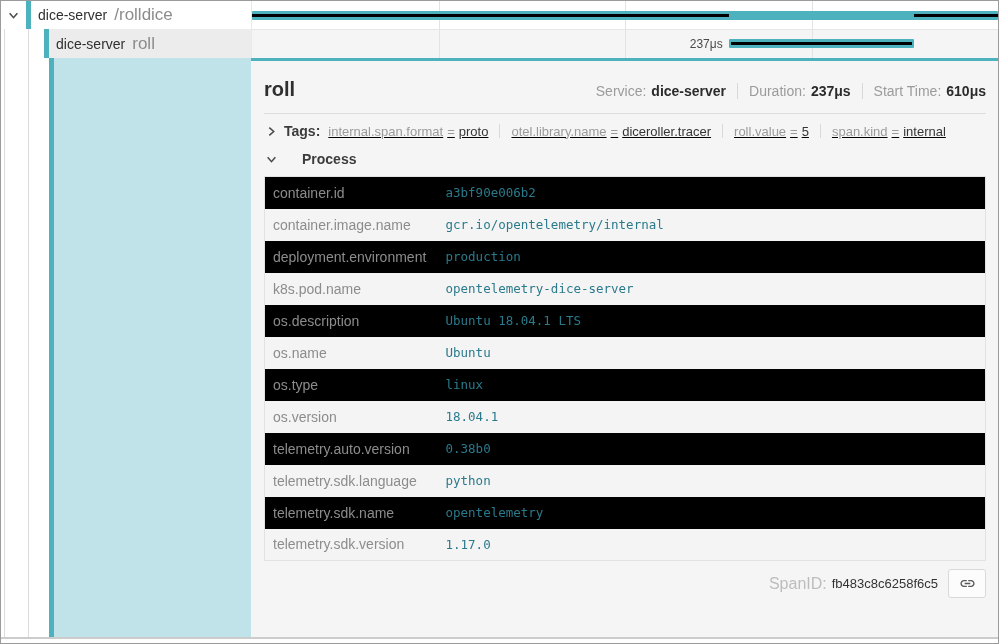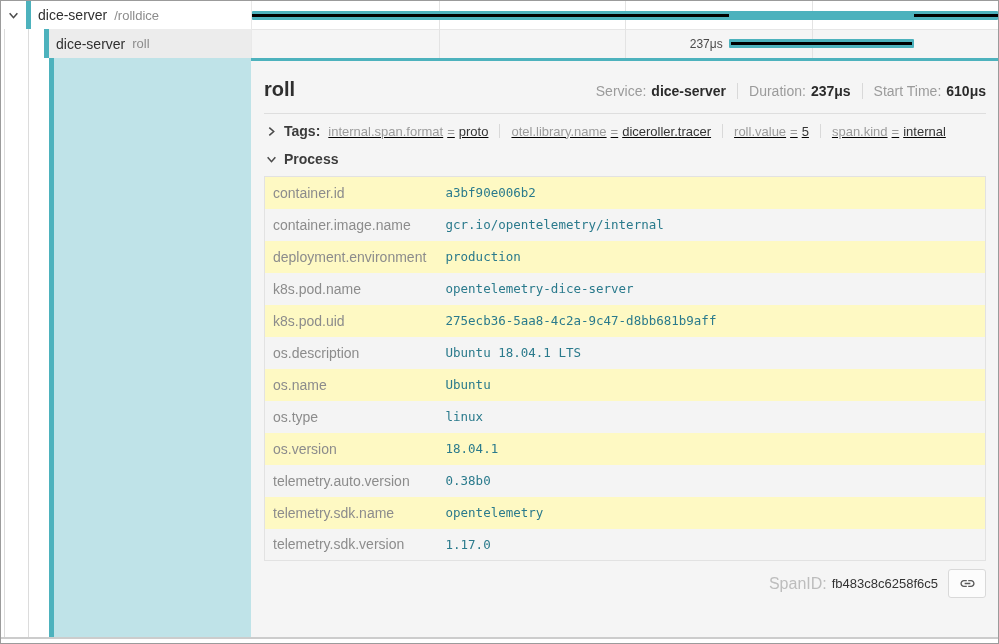--- a/index.html
+++ b/index.html
@@ -17,21 +17,21 @@
 
   .name-row { position: absolute; left: 0; right: 0; display: flex; align-items: center; }
   .name-row.root { top: 0; height: 28px; background: #fff; }
   .name-row.child { top: 28px; height: 29px; }
   .child-row-bg { position: absolute; left: 48px; right: 0; top: 0; bottom: 0; background: #ececec; }
   .chevron-btn { position: relative; z-index: 2; width: 12px; margin-left: 6px; display: flex; align-items: center; justify-content: center; cursor: pointer; }
   .color-bar { position: relative; z-index: 2; width: 5px; align-self: stretch; background: var(--accent); flex: 0 0 5px; }
   .name-row.root .color-bar { margin-left: 7px; }
   .name-row.child .color-bar { margin-left: 43px; }
   .svc-name { position: relative; z-index: 2; font-size: 14px; color: #303030; margin-left: 7px; white-space: nowrap; }
-  .op-name  { position: relative; z-index: 2; font-size: 13px; color: #8c8c8c; margin-left: 7px; white-space: nowrap; }
+  .op-name  { position: relative; z-index: 2; font-size: 17px; color: #8c8c8c; margin-left: 7px; white-space: nowrap; }
 
   .grid-layer { position: absolute; inset: 0; z-index: 1; pointer-events: none; }
   .gridline { position: absolute; top: 0; bottom: 0; width: 1px; background: #e3e3e3; }
 
   .time-row { position: absolute; left: 0; right: 0; }
   .time-row.root { top: 0; height: 28px; background: #fff; }
   .time-row.child { top: 28px; height: 29px; background: #f5f5f5; border-top: 1px solid #e6e6e6; }
 
   .span-bar { position: absolute; height: 9px; background: var(--accent); z-index: 2; border-radius: 1px; cursor: pointer; }
   .time-row.root .span-bar { top: 10px; }
@@ -63,26 +63,26 @@
   .header-divider { border-bottom: 1px solid #dedede; margin-top: 12px; }
 
   .tags-row { display: flex; align-items: center; padding: 9px 0 2px 2px; cursor: pointer; }
   .tags-label { font-size: 14px; font-weight: 700; color: #3c3c3c; margin: 0 8px 0 7px; }
   .tag-item { font-size: 13px; white-space: nowrap; text-decoration: underline; }
   .tag-key { color: #9b9b9b; }
   .tag-eq { color: #9b9b9b; margin: 0 4px; }
   .tag-val { color: #363636; }
   .tag-sep { width: 1px; height: 14px; background: #d9d9d9; margin: 0 11px; }
 
-  .process-row { display: flex; align-items: center; padding: 10px 0 4px 2px; cursor: pointer; }
+  .process-row { display: flex; align-items: center; padding: 10px 0 4px 2px; cursor: pointer; gap: 18px; }
   .process-label { font-size: 14px; font-weight: 700; color: #3c3c3c; margin-left: 7px; }
 
   table.kv-table {
     width: 100%; margin-top: 5px; border-collapse: collapse;
-    background: #fef9c3; border: 1px solid #e2e2e2;
+    background: #000000; border: 1px solid #e2e2e2;
   }
   table.kv-table td { height: 32px; padding: 0 8px; vertical-align: middle; }
   table.kv-table tr:nth-child(even) { background: #f4f4f4; }
   td.kv-key { width: 173px; font-size: 14px; color: #8c8c8c; }
   td.kv-val { font-family: "DejaVu Sans Mono", monospace; font-size: 12.5px; color: var(--value-color); }
 
   .detail-footer { display: flex; justify-content: flex-end; align-items: center; margin-top: 8px; }
   .spanid-label { font-size: 16px; color: #bdbdbd; margin-right: 5px; }
   .spanid-value { font-size: 13px; color: #333; margin-right: 10px; }
   .link-btn {
@@ -199,42 +199,42 @@
             </tr>
           <tr>
               <td class="kv-key">deployment.environment</td>
               <td class="kv-val">production</td>
             </tr>
           <tr>
               <td class="kv-key">k8s.pod.name</td>
               <td class="kv-val">opentelemetry-dice-server</td>
             </tr>
           <tr>
-              <td class="kv-key">k8s.pod.uid</td>
-              <td class="kv-val">275ecb36-5aa8-4c2a-9c47-d8bb681b9aff</td>
-            </tr>
-          <tr>
               <td class="kv-key">os.description</td>
               <td class="kv-val">Ubuntu 18.04.1 LTS</td>
             </tr>
           <tr>
               <td class="kv-key">os.name</td>
               <td class="kv-val">Ubuntu</td>
             </tr>
           <tr>
               <td class="kv-key">os.type</td>
               <td class="kv-val">linux</td>
             </tr>
           <tr>
               <td class="kv-key">os.version</td>
               <td class="kv-val">18.04.1</td>
             </tr>
           <tr>
               <td class="kv-key">telemetry.auto.version</td>
               <td class="kv-val">0.38b0</td>
+            </tr>
+          <tr>
+              <td class="kv-key">telemetry.sdk.language</td>
+              <td class="kv-val">python</td>
             </tr>
           <tr>
               <td class="kv-key">telemetry.sdk.name</td>
               <td class="kv-val">opentelemetry</td>
             </tr>
           <tr>
               <td class="kv-key">telemetry.sdk.version</td>
               <td class="kv-val">1.17.0</td>
             </tr>
         </tbody>

